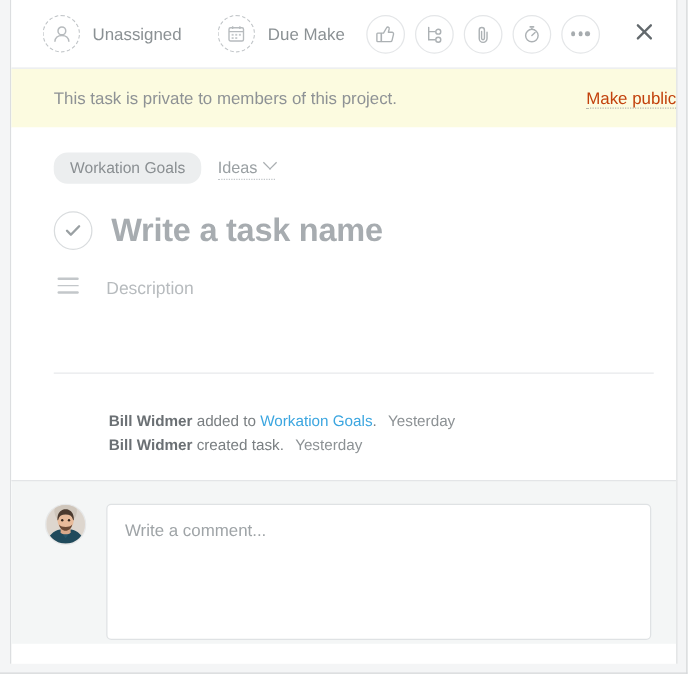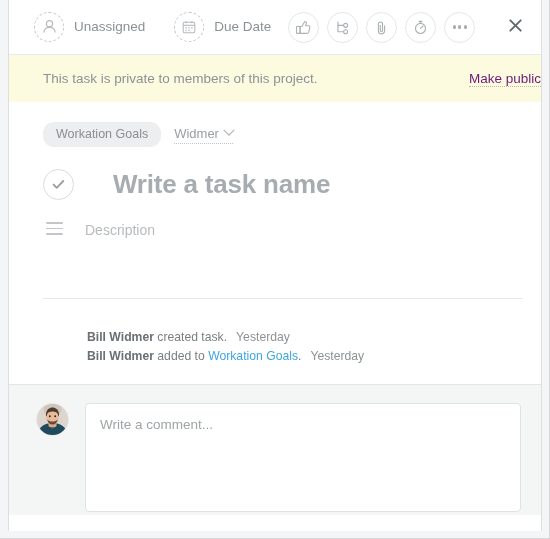--- a/index.html
+++ b/index.html
@@ -45,21 +45,21 @@
     position: relative;
     height: 55px;
     box-sizing: border-box;
     border-bottom: 1px solid #e8eaec;
     display: flex;
     align-items: center;
     background: #fff;
   }
   .hdr-left {
     display: flex;
-    align-items: flex-start;
+    align-items: center;
     padding-left: 25px;
     flex: 0 0 auto;
   }
   .assign-chunk, .due-chunk {
     display: flex;
     align-items: center;
     cursor: pointer;
   }
   .due-chunk { margin-left: 29px; }
   .dash-circle {
@@ -129,21 +129,21 @@
     display: flex;
     align-items: center;
     padding-left: 34px;
     box-sizing: border-box;
     font-size: 13.5px;
     color: #8e9295;
     justify-content: space-between;
   }
   .banner .make-public {
     margin-left: 5px;
-    color: #701a75;
+    color: #c2410c;
     border-bottom: 1px dotted #b6b9ad;
     cursor: pointer;
   }
 
   
   .body-area {
     padding: 0 34px;
     background: #fff;
     position: relative;
     height: 316px;
@@ -180,21 +180,20 @@
     width: 7px; height: 7px;
     border-right: 1.4px solid #a9aeb1;
     border-bottom: 1.4px solid #a9aeb1;
     transform: rotate(45deg) translate(-2px,-2px);
   }
 
   .title-row {
     display: flex;
     align-items: center;
     margin-top: 22px;
-    gap: 24px;
   }
   .check-circle {
     width: 31px; height: 31px;
     border-radius: 50%;
     border: 1px solid #d9dcde;
     display: flex;
     align-items: center;
     justify-content: center;
     box-sizing: border-box;
     flex: 0 0 auto;
@@ -323,21 +322,21 @@
               <line x1="2.2" y1="6.3" x2="13.8" y2="6.3" stroke="#b7bbbe" stroke-width="1.1"></line>
               <line x1="5.1" y1="1.9" x2="5.1" y2="4.2" stroke="#b7bbbe" stroke-width="1.1"></line>
               <line x1="10.9" y1="1.9" x2="10.9" y2="4.2" stroke="#b7bbbe" stroke-width="1.1"></line>
               <rect x="4.3" y="8.1" width="1.6" height="1.5" fill="#c6cacd"></rect>
               <rect x="7.2" y="8.1" width="1.6" height="1.5" fill="#c6cacd"></rect>
               <rect x="10.1" y="8.1" width="1.6" height="1.5" fill="#c6cacd"></rect>
               <rect x="4.3" y="10.7" width="1.6" height="1.5" fill="#c6cacd"></rect>
               <rect x="7.2" y="10.7" width="1.6" height="1.5" fill="#c6cacd"></rect>
             </svg>
           </div>
-          <span class="chunk-label">Due Date</span>
+          <span class="chunk-label">Due Make</span>
         </div>
 
         <div class="hdr-icons">
 
           <div class="icon-btn">
             <svg width="17" height="17" viewBox="0 0 18 18" aria-hidden="true">
               <path d="M5.4 15.2V7.9h1.8l2.5-4.3c.9-1.5 2.7-.7 2.3.9l-.7 2.7h3.1c.9 0 1.5.8 1.3 1.6l-1.2 5c-.1.8-.8 1.4-1.6 1.4H5.4z" fill="none" stroke="#acb1b4" stroke-width="1.15" stroke-linejoin="round"></path>
               <rect x="1.6" y="7.9" width="3.8" height="7.3" rx="0.7" fill="none" stroke="#acb1b4" stroke-width="1.15"></rect>
             </svg>
           </div>
@@ -388,21 +387,21 @@
     <div class="banner">
       <span>This task is private to members of this project.</span>
       <span class="make-public">Make public</span>
     </div>
 
     <div class="body-area">
 
       <div class="crumb-row">
         <span class="pill">Workation Goals</span>
         <span class="ideas-sel">
-          <span>Widmer</span>
+          <span>Ideas</span>
           <span class="chev"></span>
         </span>
       </div>
 
       <div class="title-row">
         <div class="check-circle">
           <svg width="15" height="15" viewBox="0 0 15 15" aria-hidden="true">
             <path d="M2.6 7.6l3.1 3.2 6.6-6.8" fill="none" stroke="#9aa0a3" stroke-width="1.9" stroke-linecap="round" stroke-linejoin="round"></path>
           </svg>
         </div>
@@ -416,25 +415,25 @@
             <span></span>
         </span>
         <span class="desc-text">Description</span>
       </div>
 
       <div class="divider"></div>
 
       <div class="activity">
 
         <div class="act-line">
+          <span class="who">Bill Widmer</span><span> added to </span><span class="proj-link">Workation Goals</span><span>.</span><span class="when">Yesterday</span>
+        </div>
+
+        <div class="act-line">
           <span class="who">Bill Widmer</span><span> created task.</span><span class="when">Yesterday</span>
-        </div>
-
-        <div class="act-line">
-          <span class="who">Bill Widmer</span><span> added to </span><span class="proj-link">Workation Goals</span><span>.</span><span class="when">Yesterday</span>
         </div>
 
       </div>
     </div>
 
     <div class="comment-zone">
 
       <div class="avatar">
         <svg width="31" height="31" viewBox="0 0 31 31" aria-hidden="true">
           <rect width="31" height="31" fill="#ddd6ce"></rect>

